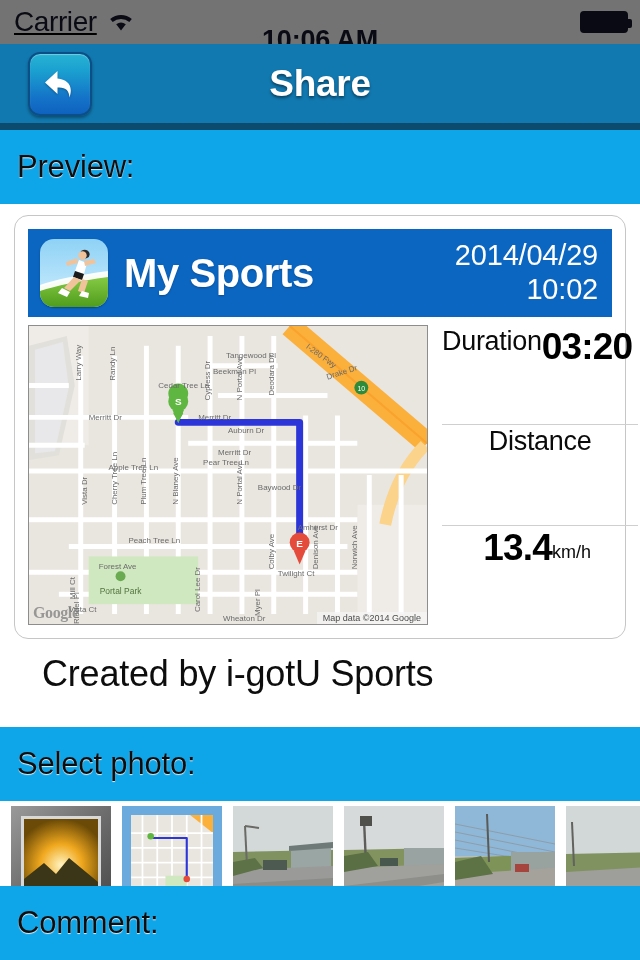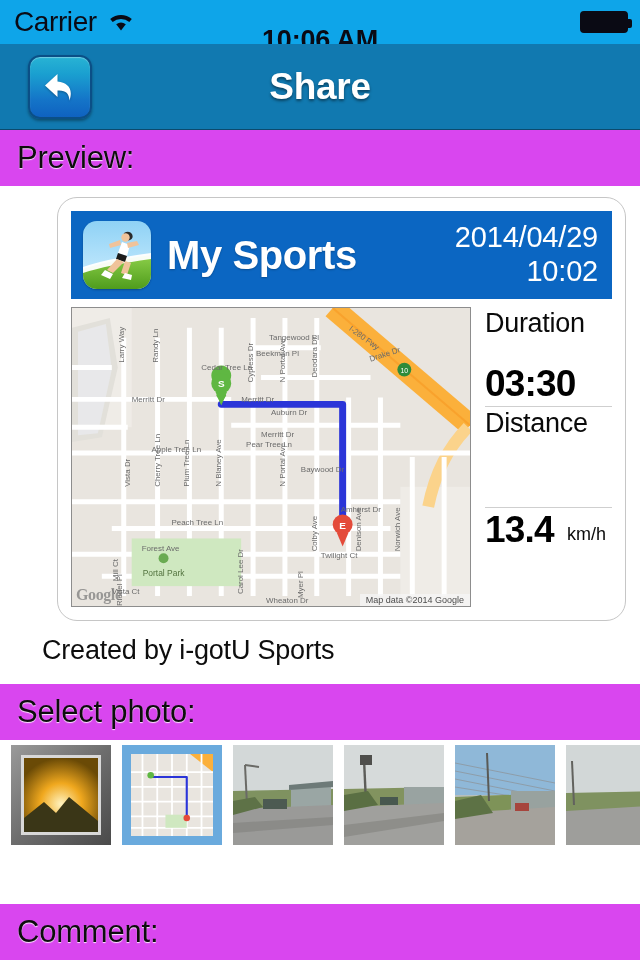--- a/index.html
+++ b/index.html
@@ -6,74 +6,73 @@
   html, body {
     width: 640px; height: 960px;
     font-family: "Liberation Sans", sans-serif;
     background: #ffffff;
     overflow: hidden;
   }
   #app { position: relative; width: 640px; height: 960px; background: #fff; }
 
   
   .statusbar {
-    height: 44px; background: #0ea5e9; color: #000;
-    display: flex; align-items: center; position: relative;
+    height: 44px; background: #737373; color: #000;
+    display: flex; align-items: center; position: relative; text-decoration: underline;
   }
   .sb-left { display: flex; align-items: center; gap: 9px; margin-left: 14px; }
   .sb-carrier { font-size: 28px; letter-spacing: -0.4px; color: #0a0a14; }
   .wifi-ico { width: 30px; height: 22px; display: block; }
   .sb-time {
     position: absolute; left: 0; right: 0; text-align: center;
     font-size: 27px; font-weight: bold; color: #0a0a14; letter-spacing: -0.2px; margin-top: 36px;
   }
   .sb-right { margin-left: auto; margin-right: 12px; display: flex; align-items: center; }
   .battery { width: 48px; height: 22px; border: 2px solid #0a0a14; border-radius: 4px;
              background: #0a0a14; position: relative; }
   .battery::after { content:""; position:absolute; right:-6px; top:6px; width:4px; height:9px;
                     background:#0a0a14; border-radius:0 2px 2px 0; }
 
   
   .navbar {
     height: 86px; background: #1179b0; position: relative;
     display: flex; align-items: center;
-    border-bottom: 1px solid #0c4a6e;
+    border-bottom: 7px solid #0c4a6e;
   }
   .back-btn {
     margin-left: 28px; width: 64px; height: 64px; border-radius: 12px;
     background: linear-gradient(180deg,#28b3d4 0%, #1aa0d0 28%, #1474c8 72%, #0f62c0 100%);
     border: 2px solid #0b4f86;
     box-shadow: 0 2px 3px rgba(0,0,0,.35), inset 0 1px 1px rgba(255,255,255,.35);
     display: flex; align-items: center; justify-content: center; cursor: pointer;
   }
   .back-btn svg { width: 40px; height: 40px; display:block;
     filter: drop-shadow(0 1px 1px rgba(0,0,0,.3)); }
   .nav-title {
     position: absolute; left: 0; right: 0; text-align: center;
     font-size: 37px; font-weight: bold; color: #ffffff; letter-spacing: -0.3px;
     text-shadow: 0 2px 3px rgba(0,0,0,.45);
     pointer-events: none;
   }
 
   
   .section-hdr {
-    background: #d946ef; height: 56px; display: flex; align-items: center;
+    background: #0ea5e9; height: 74px; display: flex; align-items: center;
     padding-left: 17px;
   }
   .section-hdr .lbl {
     font-size: 31px; color: #0d0d0d; letter-spacing: -0.2px;
     text-shadow: 0 1px 1px rgba(255,255,255,.85);
   }
 
   
   .preview-wrap { background: #fff; padding: 11px 14px 0 14px; }
   .card {
-    border: 1px solid #c6c6c6; border-radius: 20px; background: #fff;
+    border: 1px solid #c6c6c6; border-radius: 14px; background: #fff;
     padding: 13px; 
-    margin-left: 43px;
   }
   .card-banner {
     background: #0b66c2; height: 88px; display: flex; align-items: center;
     padding: 0 14px 0 12px;
   }
   .app-icon {
     width: 68px; height: 68px; border-radius: 14px; overflow: hidden; flex: 0 0 auto;
     box-shadow: 0 1px 2px rgba(0,0,0,.3); position: relative;
   }
   .app-icon svg { display: block; width: 100%; height: 100%; }
@@ -97,31 +96,31 @@
     font-size: 9px; color: #4c4c4c; padding: 1px 6px;
     font-family: "Liberation Sans", sans-serif;
   }
   .map-logo {
     position: absolute; left: 4px; bottom: 2px; font-size: 16px;
     color: #7d7d7d; font-family: "Liberation Serif", serif; font-weight: bold;
     letter-spacing: -0.4px; opacity: .75;
   }
 
   .stats { flex: 1; padding-left: 14px; display: flex; flex-direction: column; }
-  .stat { flex: 1; display: flex; flex-direction: column; justify-content: space-between;
+  .stat { flex: 1; display: flex; flex-direction: row; justify-content: center;
           padding: 2px 0; position: relative; }
   .stat + .stat { border-top: 1px solid #cfcfcf; }
   .stat-label { font-size: 27px; color: #0a0a0a; letter-spacing: -0.3px; line-height: 1.08; }
   .stat-row { display: flex; align-items: baseline; }
   .stat-value { font-size: 37px; font-weight: bold; color: #000; letter-spacing: -0.8px; line-height: 1.1; }
   .stat-unit { font-size: 18px; color: #0a0a0a; margin-left: auto; padding-right: 6px;
                position: relative; top: -2px; }
 
   .created-by {
-    background:#fff; padding: 14px 0 18px 42px; font-size: 27px; color: #0d0d0d;
+    background:#fff; padding: 14px 0 32px 42px; font-size: 36px; color: #0d0d0d;
     letter-spacing: -0.2px;
   }
 
   
   .photo-strip {
     background: #fff; height: 110px; display: flex; align-items: center;
     overflow: hidden; position: relative;
   }
   .thumb {
     flex: 0 0 auto; width: 100px; height: 100px; margin-left: 11px;
@@ -323,21 +322,21 @@
           </svg>
           <div class="map-logo">Google</div>
           <div class="map-attr">Map data ©2014 Google</div>
         </div>
 
         <div class="stats">
 
           <div class="stat">
             <div class="stat-label">Duration</div>
             <div class="stat-row">
-              <div class="stat-value">03:30</div>
+              <div class="stat-value">03:20</div>
               <div class="stat-unit"></div>
             </div>
           </div>
 
           <div class="stat">
             <div class="stat-label">Distance</div>
           </div>
 
           <div class="stat">
             <div class="stat-row">

